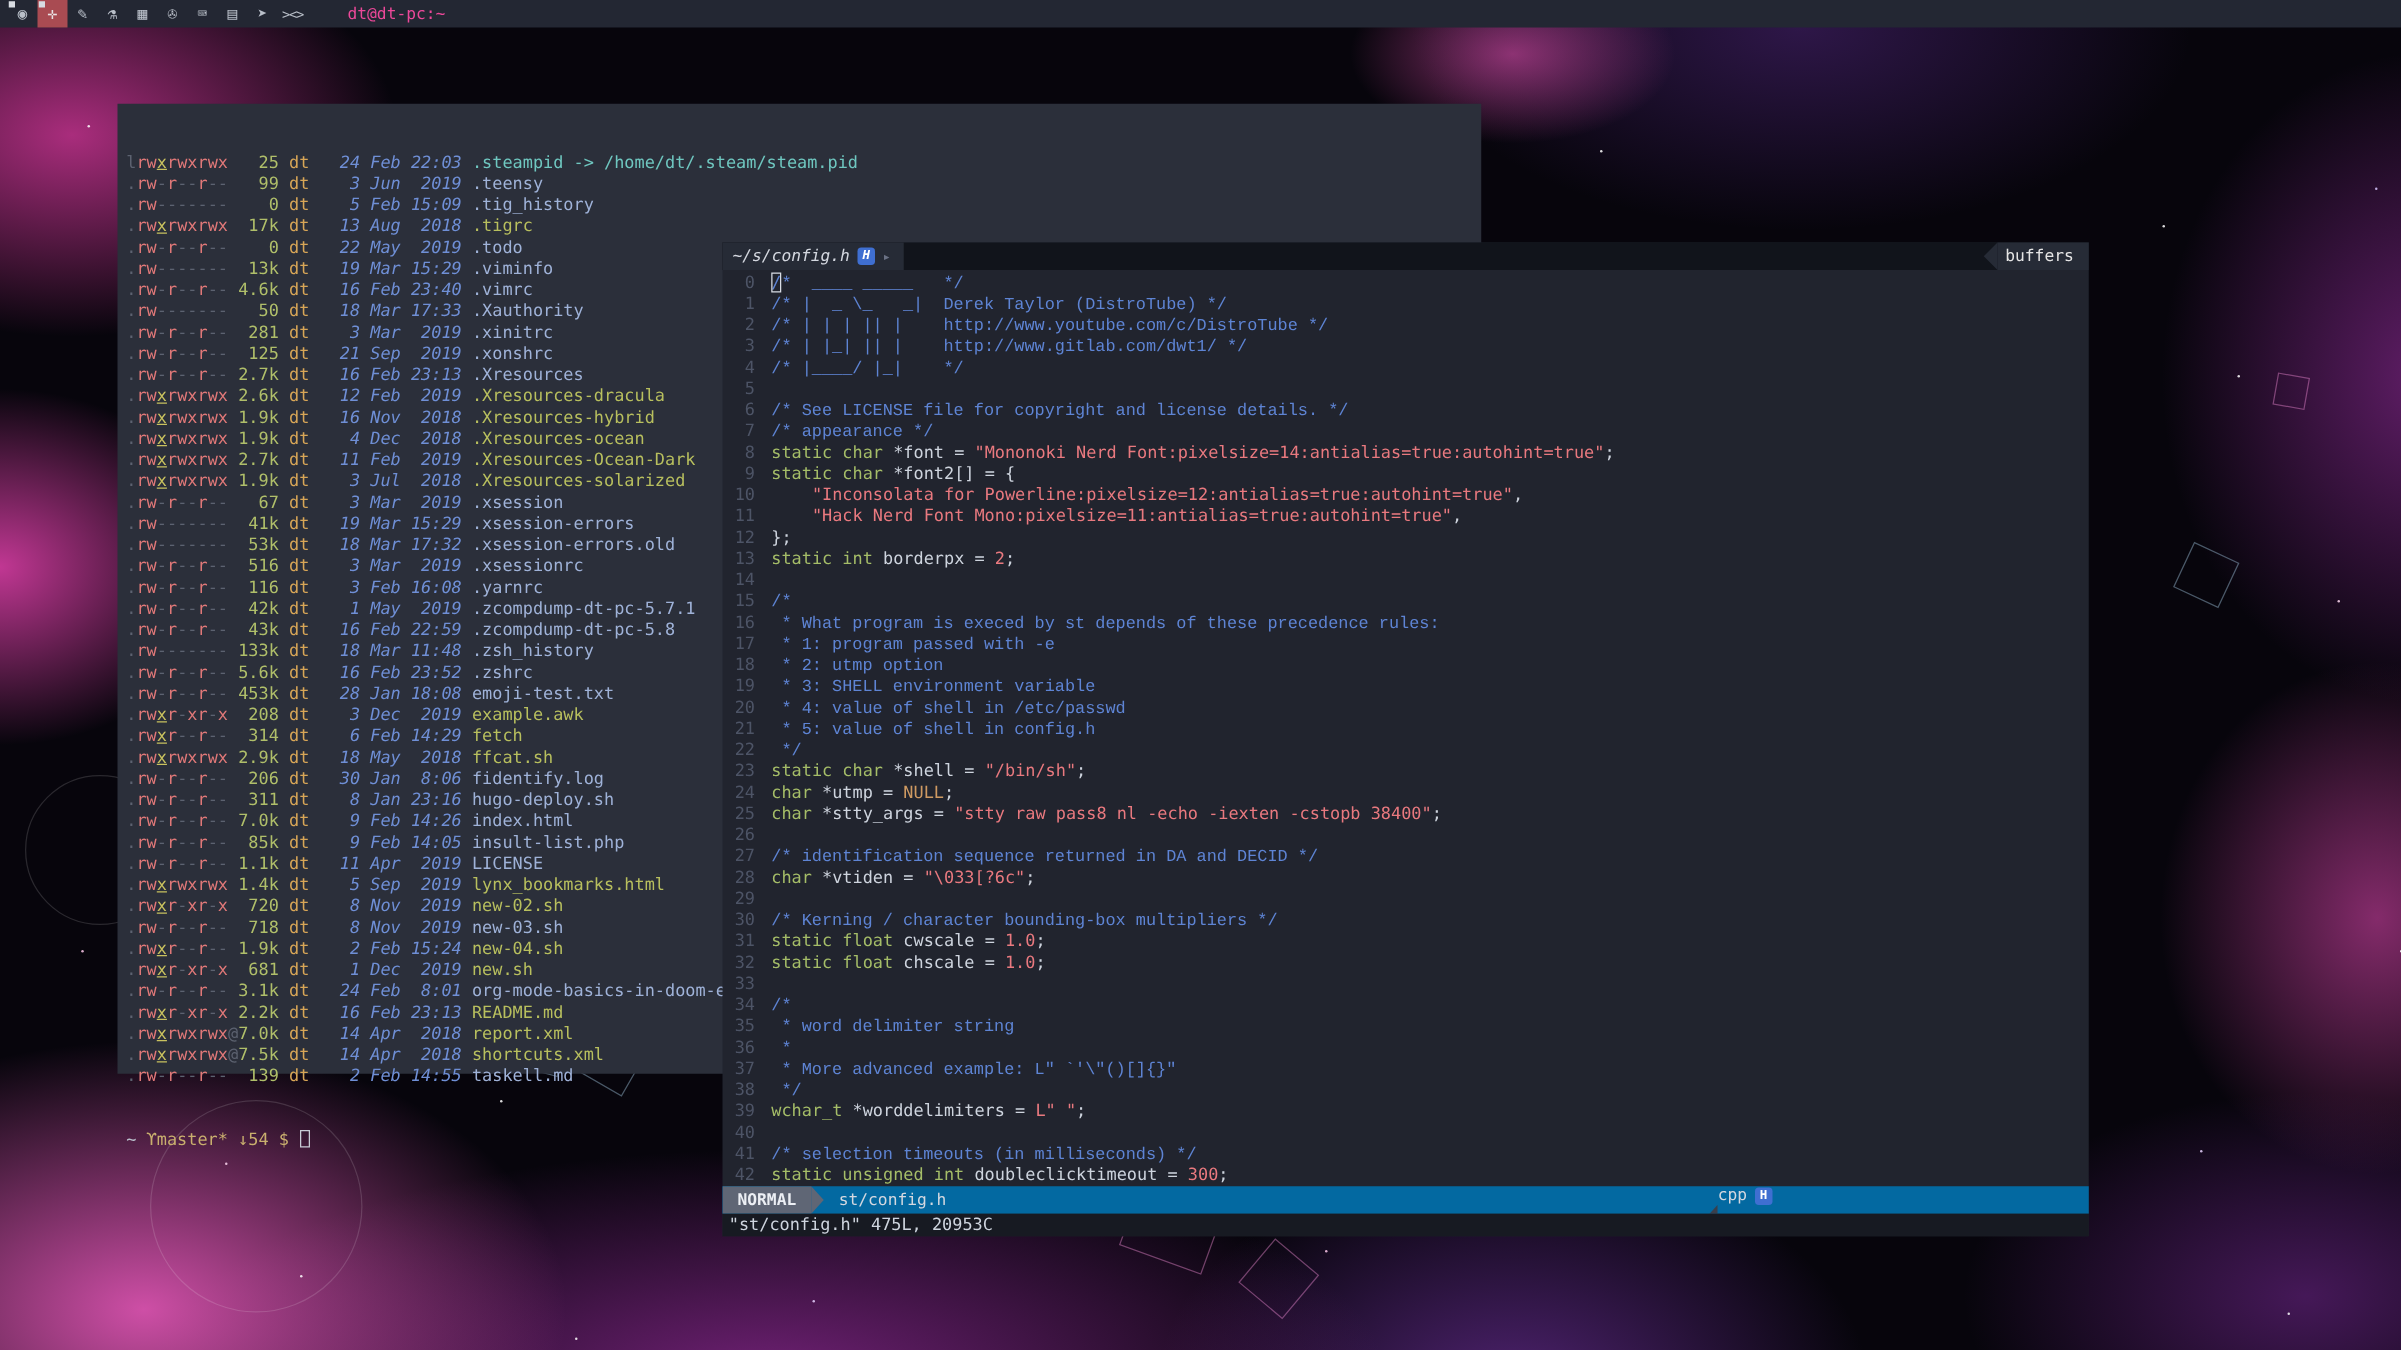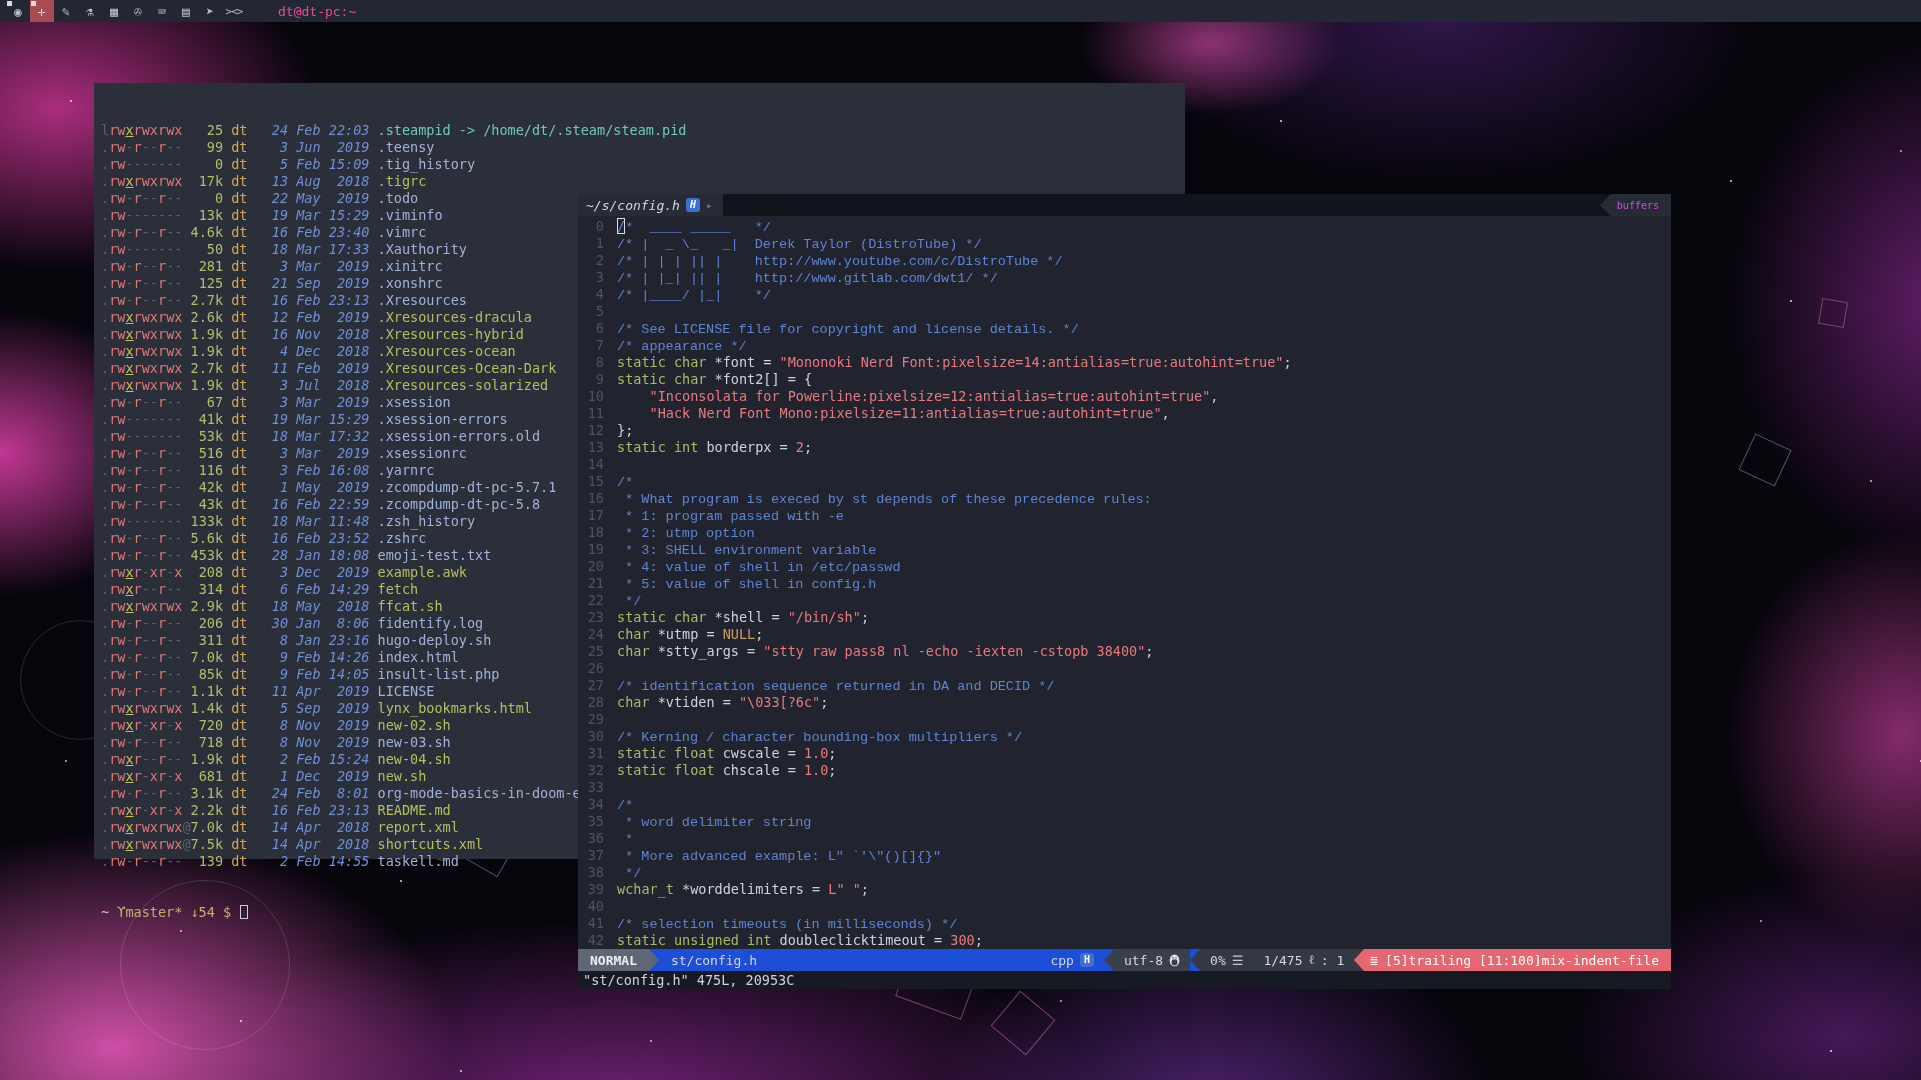--- a/index.html
+++ b/index.html
@@ -67,43 +67,43 @@
     background:#21242e; z-index:3; font-size:13.5px; }
   .tabbar { height:22px; background:#11141b; display:flex; align-items:stretch; }
   .tab { background:#262b36; color:#d4d8e0; display:flex; align-items:center; gap:6px;
     padding:0 10px 0 8px; font-size:13px;font-style:italic; }
   .hicon { display:inline-block; width:14px; height:14px; background:#3f6fd1; border-radius:3px;
     color:#fff; font-size:10px; font-weight:bold; text-align:center; line-height:14px; }
   .chev { color:#6a7184; font-size:11px; }
   .buftab { margin-left:auto; display:flex; align-items:stretch; }
   .buf-arrow { width:0; height:0; border-top:11px solid transparent;
     border-bottom:11px solid transparent; border-right:11px solid #262b36; }
-  .buf-body { background:#262b36; color:#d946ef; display:flex; align-items:center;
-    padding:0 12px 0 6px; font-size:10px; }
+  .buf-body { background:#262b36; color:#e5e5e5; display:flex; align-items:center;
+    padding:0 12px 0 6px; font-size:13px; }
 
   #code { padding-top:2px; }
   .cline { height:17px; line-height:17px; white-space:pre; }
   .lnum { display:inline-block; width:26px; text-align:right; color:#4d5466; margin-right:13px; }
   .tk-cm { color:#5e84d4;font-family:Liberation Mono, monospace; }
   .tk-kw { color:#a5bd68; }
   .tk-id { color:#ced4de; }
   .tk-pp { color:#ced4de; }
   .tk-st { color:#e9797f; }
   .tk-nm { color:#e9797f; }
   .tk-ct { color:#cf9a62; }
   .tk-cur { color:#5e84d4; outline:1px solid #d8dce4; outline-offset:-1px; }
 
-  .statusbar { position:absolute; left:0; bottom:18px; width:100%; height:22px; background:#1d4ed8;
+  .statusbar { position:absolute; left:0; bottom:18px; width:100%; height:22px; background:#0369a1;
     display:flex; align-items:stretch; font-size:13px; color:#d4d8e0; overflow:hidden; }
   .seg-mode { background:#5f6675; color:#eceff4; font-weight:bold; display:flex;
     align-items:center; padding:0 12px; }
   .arrow-r { width:0; height:0; border-top:11px solid transparent; border-bottom:11px solid transparent;
     border-left:10px solid #5f6675; }
   .sb-file { display:flex; align-items:center; margin-left:12px; }
-  .sb-right { margin-left:auto; display:flex; align-items:stretch; }
+  .sb-right { margin-left:auto; display:flex; align-items:stretch;flex-direction:column; }
   .sb-item { display:flex; align-items:center; gap:6px; padding:0 10px; }
   .seg2 { background:#3a3f4c; }
   .seg3 { background:#333845; }
   .arrow-l { width:0; height:0; border-top:11px solid transparent; border-bottom:11px solid transparent; }
   .arrow-l.c1 { border-right:10px solid #3a3f4c; }
   .arrow-l.c2 { border-right:10px solid #333845; }
   .arrow-l.c3 { border-right:10px solid #e66771; background:#333845; }
   .seg-red { background:#e66771; color:#fff; display:flex; align-items:center; gap:7px;
     padding:0 12px 0 6px; }
   .dim-ic { opacity:.9; }

